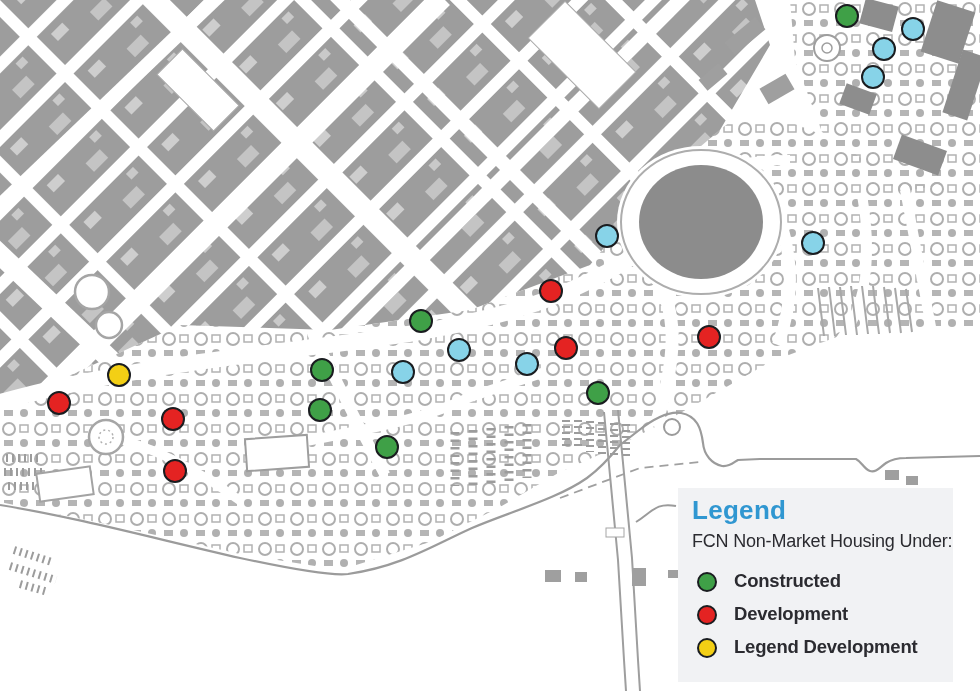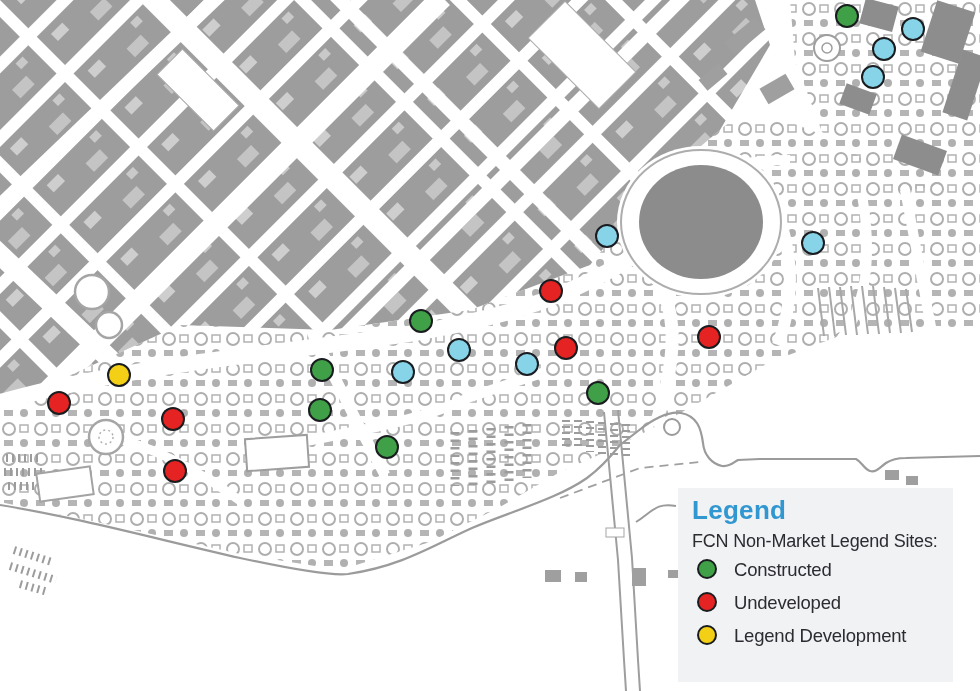--- a/index.html
+++ b/index.html
@@ -20,21 +20,21 @@
   .legend {
     position:absolute; left:678px; top:488px; width:275px; height:194px;
     background:#f1f2f4; box-sizing:border-box; padding:8px 0 0 14px;
   }
   .legend-title {
     font-size:26px; font-weight:bold; letter-spacing:0.3px; line-height:1.15;
   }
   .legend-subtitle {
     font-size:18px; color:#2b2b30; letter-spacing:-0.2px; margin-top:5px; margin-bottom:7px;
   }
-  .legend-row { display:flex; align-items:flex-start; height:33px; padding-left:5px; }
+  .legend-row { display:flex; align-items:flex-end; height:33px; padding-left:5px;font-weight:bold; }
   .legend-swatch {
     width:20px; height:20px; border-radius:50%;
     border:2.2px solid #1a1d20; box-sizing:border-box; flex:0 0 auto;
   }
   .legend-label { margin-left:17px; font-size:18.5px; color:#2b2b30; letter-spacing:-0.2px; }
 </style>
 </head>
 <body>
 
 <div class="stage">
@@ -183,29 +183,29 @@
       <div class="marker" style="left: 566px; top: 348px; background: rgb(228, 35, 34); border-color: rgb(26, 29, 32);"></div>
       <div class="marker" style="left: 709px; top: 337px; background: rgb(228, 35, 34); border-color: rgb(26, 29, 32);"></div>
       <div class="marker" style="left: 59px; top: 403px; background: rgb(228, 35, 34); border-color: rgb(26, 29, 32);"></div>
       <div class="marker" style="left: 173px; top: 419px; background: rgb(228, 35, 34); border-color: rgb(26, 29, 32);"></div>
       <div class="marker" style="left: 175px; top: 471px; background: rgb(228, 35, 34); border-color: rgb(26, 29, 32);"></div>
       <div class="marker" style="left: 119px; top: 375px; background: rgb(243, 207, 21); border-color: rgb(26, 29, 32);"></div>
     </div>
 
   <div class="legend">
     <div class="legend-title" style="color: rgb(48, 151, 209);">Legend</div>
-    <div class="legend-subtitle">FCN Non-Market Legend Sites:</div>
+    <div class="legend-subtitle">FCN Non-Market Housing Under:</div>
     <div id="legend-items">
         <div class="legend-row">
           <span class="legend-swatch" style="background: rgb(63, 160, 71); border-color: rgb(26, 29, 32);"></span>
           <span class="legend-label">Constructed</span>
         </div>
         <div class="legend-row">
           <span class="legend-swatch" style="background: rgb(228, 35, 34); border-color: rgb(26, 29, 32);"></span>
-          <span class="legend-label">Undeveloped</span>
+          <span class="legend-label">Development</span>
         </div>
         <div class="legend-row">
           <span class="legend-swatch" style="background: rgb(243, 207, 21); border-color: rgb(26, 29, 32);"></span>
           <span class="legend-label">Legend Development</span>
         </div>
       </div>
   </div>
 
 </div>
 

